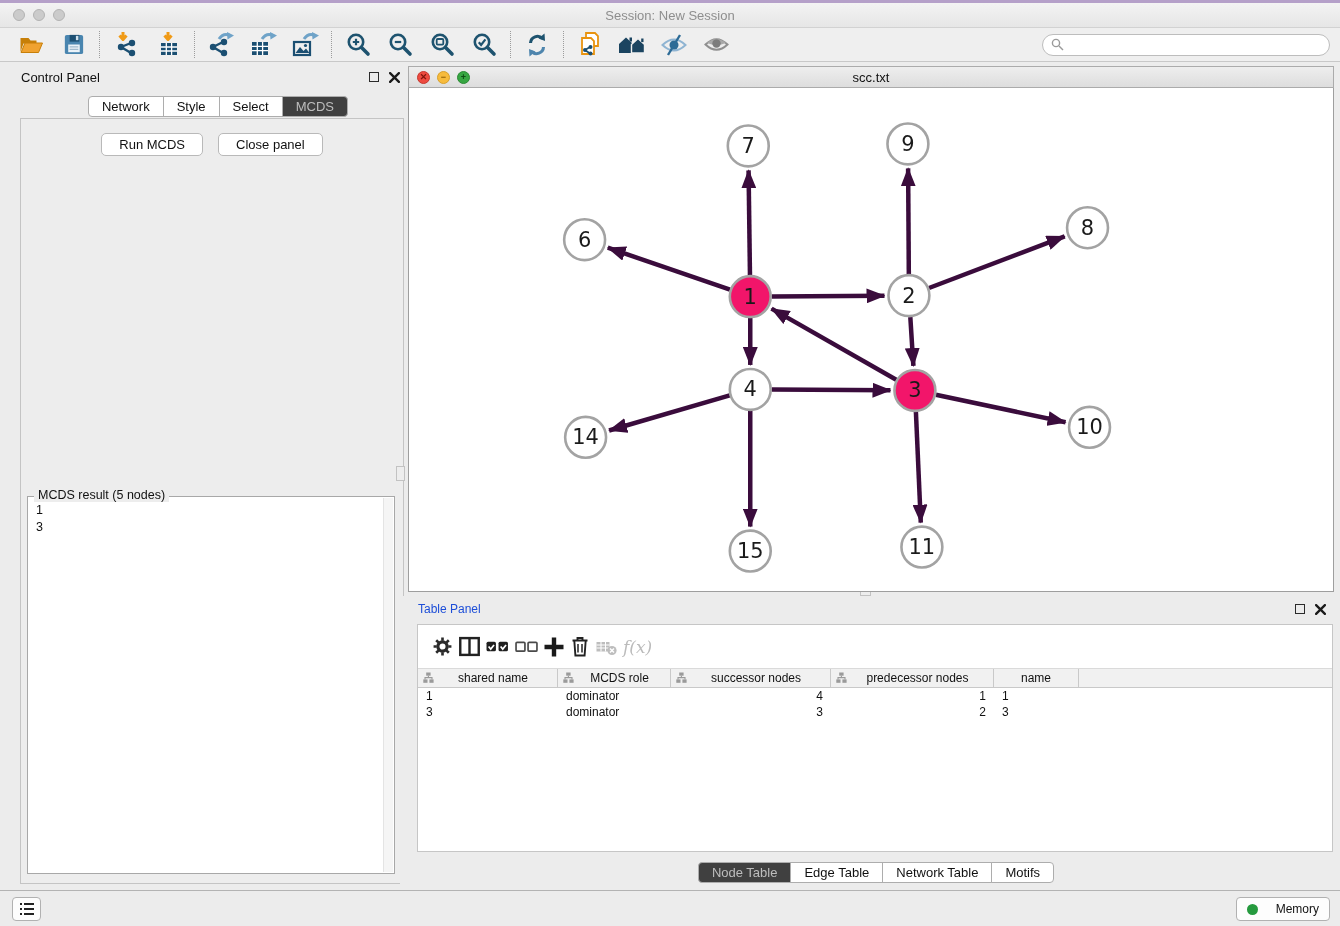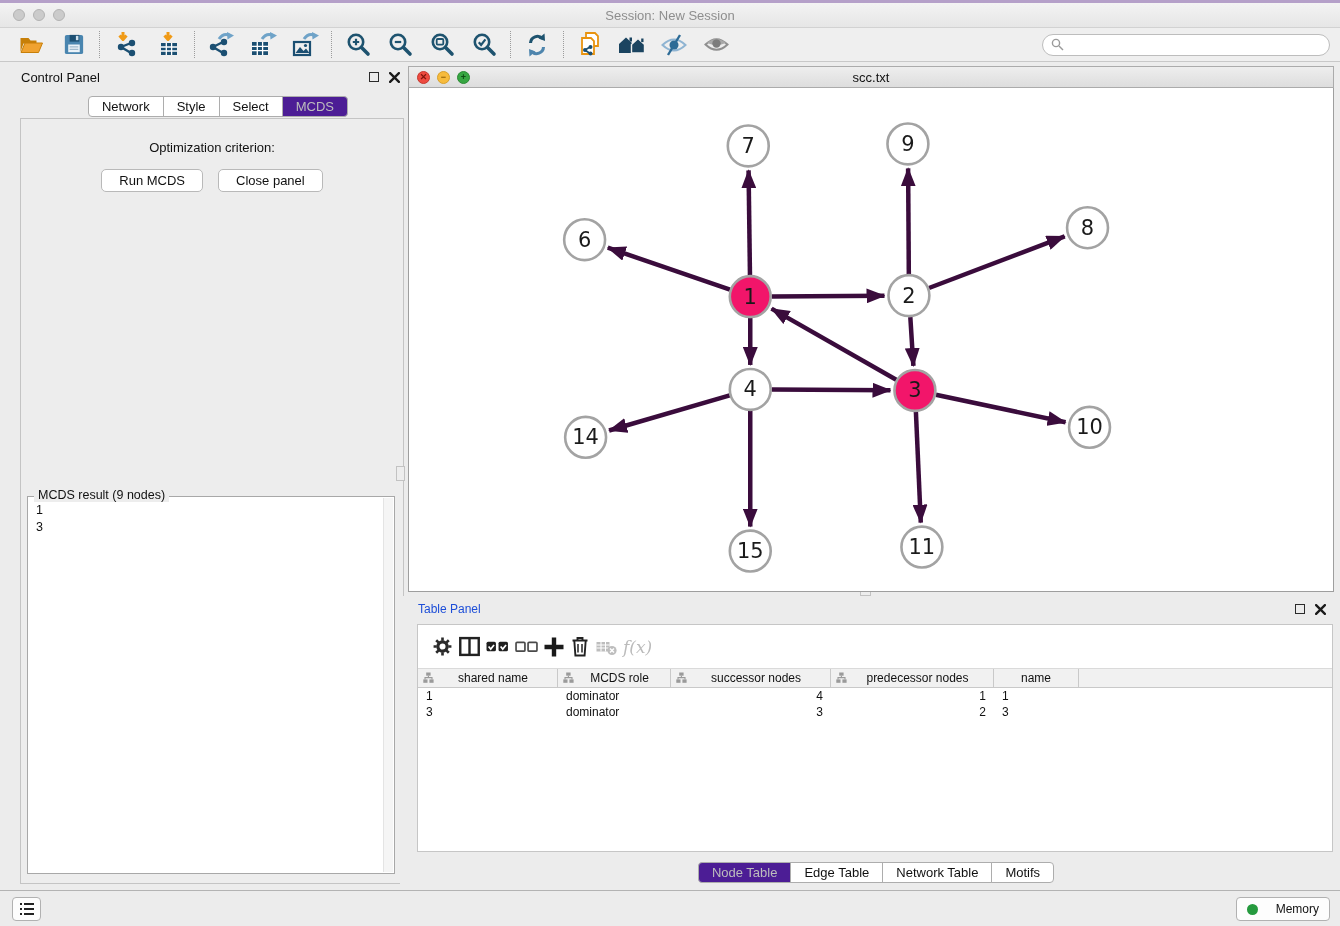--- a/index.html
+++ b/index.html
@@ -29,21 +29,21 @@
 
   
   .control-panel { position:absolute; left:12px; top:0; width:400px; bottom:0; background:#ECECEC; }
   .cp-header { height:30px; display:flex; align-items:center; padding:0 12px 0 9px; font-size:13px; color:#111; }
   .panel-ctrl { margin-left:auto; display:flex; gap:10px; align-items:center; }
   .float-icon { width:10px; height:10px; border:1.5px solid #2B2B2B; background:transparent; }
   .tabs-row { display:flex; justify-content:center; position:relative; z-index:2; }
   .tab { border:1px solid #ADADAD; background:#fff; padding:2px 13px; font-size:13px; margin-left:-1px; color:#111; white-space:nowrap; }
   .tab:first-child { border-radius:4px 0 0 4px; margin-left:12px; }
   .tab:last-child { border-radius:0 4px 4px 0; }
-  .tab.selected { background:#4c1d95; color:#BDBDBD; }
+  .tab.selected { background:#404040; color:#BDBDBD; }
   .cp-tabs { position:absolute; top:34px; left:0; right:0; }
   .cp-body { position:absolute; left:8px; right:8px; top:56px; bottom:6px; background:#EDEDED; border:1px solid #C4C4C4; }
   .opt-label { text-align:center; margin-top:21px; font-size:13px; color:#111; }
   .select { margin:12px auto 0; width:312px; height:24px; background:#fff; border:1px solid #B9B9B9;
     border-radius:5px; display:flex; align-items:center; padding:0 7px 0 12px; font-size:13px; color:#111; }
   .select .chev { margin-left:auto; display:flex; }
   .btn-row { display:flex; justify-content:center; gap:15px; margin-top:14px; }
   .btn { background:#fff; border:1px solid #B9B9B9; border-radius:5px; padding:3px 17px; font-size:13px; color:#111; }
   .result-group { position:absolute; left:6px; right:8px; top:377px; bottom:9px; background:#fff; border:1px solid #A8A8A8; }
   .result-legend { position:absolute; top:-9px; left:6px; background:#EDEDED; padding:0 4px; font-size:12.5px; color:#111; }
@@ -259,27 +259,26 @@
           </svg>
         </span>
       </div>
       <div class="cp-tabs tabs-row">
           <div class="tab">Network</div>
           <div class="tab">Style</div>
           <div class="tab">Select</div>
           <div class="tab selected">MCDS</div>
         </div>
       <div class="cp-body">
-        <div class="opt-label">Optimization criterion:</div>
         <div class="btn-row">
           <button class="btn">Run MCDS</button>
           <button class="btn">Close panel</button>
         </div>
         <div class="result-group">
-          <span class="result-legend">MCDS result (9 nodes)</span>
+          <span class="result-legend">MCDS result (5 nodes)</span>
           <div class="result-lines">1
 3</div>
           <div class="result-scroll"></div>
         </div>
       </div>
     </div>
 
     <div class="v-grip"></div>
     <div class="h-grip"></div>
 

